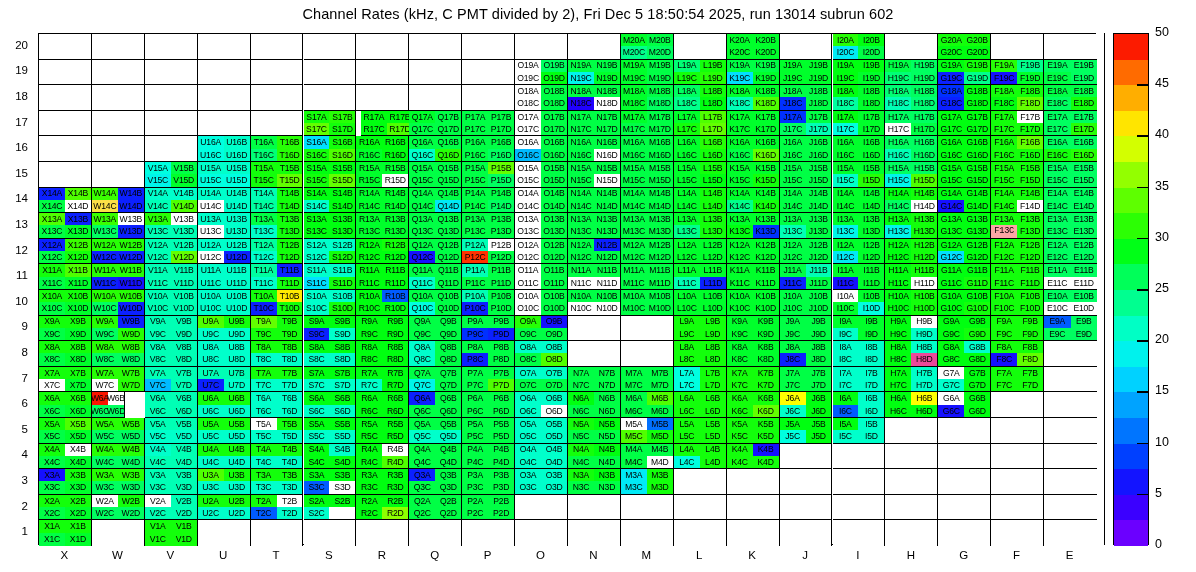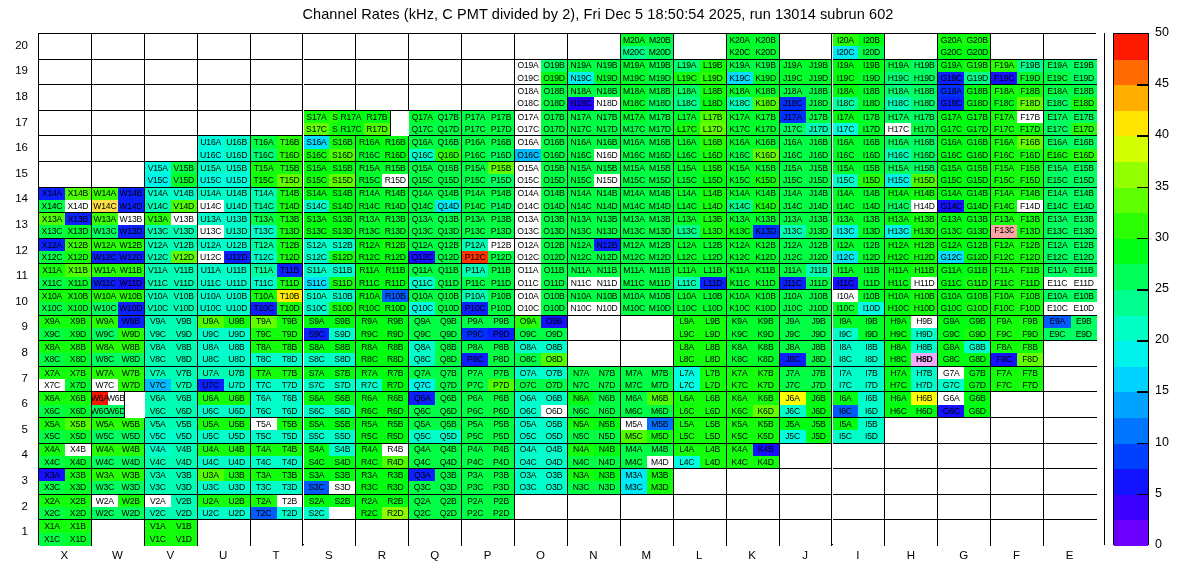--- a/index.html
+++ b/index.html
@@ -233,21 +233,21 @@
       <div class="cell" style="left: 52.9px; top: 76.8px; width: 52.9px; height: 25.6px;"></div>
       <div class="cell" style="left: 105.8px; top: 76.8px; width: 52.9px; height: 25.6px;"></div>
       <div class="cell" style="left: 158.7px; top: 76.8px; width: 52.9px; height: 25.6px;"></div>
       <div class="cell" style="left: 211.6px; top: 76.8px; width: 52.9px; height: 25.6px;"></div>
       <div class="cell" style="left: 264.5px; top: 76.8px; width: 52.9px; height: 25.6px;">
         <div class="quad qA" style="background: rgb(19, 255, 11);">S17A</div>
         <div class="quad qB" style="background: rgb(39, 255, 5);">S17B</div>
         <div class="quad qC" style="background: rgb(99, 255, 0);">S17C</div>
         <div class="quad qD" style="background: rgb(19, 255, 11);">S17D</div>
       </div>
-      <div class="cell" style="left: 299px; top: 76.8px; width: 52.9px; height: 25.6px;">
+      <div class="cell" style="left: 322px; top: 76.8px; width: 52.9px; height: 25.6px;">
         <div class="quad qA" style="background: rgb(0, 255, 16);">R17A</div>
         <div class="quad qB" style="background: rgb(0, 255, 16);">R17B</div>
         <div class="quad qC" style="background: rgb(0, 255, 16);">R17C</div>
         <div class="quad qD" style="background: rgb(79, 255, 0);">R17D</div>
       </div>
       <div class="cell" style="left: 370.3px; top: 76.8px; width: 52.9px; height: 25.6px;">
         <div class="quad qA" style="background: rgb(0, 255, 43);">Q17A</div>
         <div class="quad qB" style="background: rgb(0, 255, 69);">Q17B</div>
         <div class="quad qC" style="background: rgb(0, 255, 69);">Q17C</div>
         <div class="quad qD" style="background: rgb(0, 255, 69);">Q17D</div>
@@ -1332,21 +1332,21 @@
       <div class="cell" style="left: 793.5px; top: 307.2px; width: 52.9px; height: 25.6px;">
         <div class="quad qA" style="background: rgb(0, 255, 203);">I8A</div>
         <div class="quad qB" style="background: rgb(0, 255, 203);">I8B</div>
         <div class="quad qC" style="background: rgb(0, 255, 203);">I8C</div>
         <div class="quad qD" style="background: rgb(0, 255, 203);">I8D</div>
       </div>
       <div class="cell" style="left: 846.4px; top: 307.2px; width: 52.9px; height: 25.6px;">
         <div class="quad qA" style="background: rgb(0, 255, 16);">H8A</div>
         <div class="quad qB" style="background: rgb(0, 255, 203);">H8B</div>
         <div class="quad qC" style="background: rgb(0, 255, 16);">H8C</div>
-        <div class="quad qD" style="background: #f0abfc; font-weight: bold;">H8D</div>
+        <div class="quad qD" style="background: #ec4899;">H8D</div>
       </div>
       <div class="cell" style="left: 899.3px; top: 307.2px; width: 52.9px; height: 25.6px;">
         <div class="quad qA" style="background: rgb(0, 255, 16);">G8A</div>
         <div class="quad qB" style="background: rgb(0, 255, 203);">G8B</div>
         <div class="quad qC" style="background: rgb(0, 255, 16);">G8C</div>
         <div class="quad qD" style="background: rgb(0, 255, 16);">G8D</div>
       </div>
       <div class="cell" style="left: 952.2px; top: 307.2px; width: 52.9px; height: 25.6px;">
         <div class="quad qA" style="background: rgb(19, 255, 11);">F8A</div>
         <div class="quad qB" style="background: rgb(19, 255, 11);">F8B</div>

